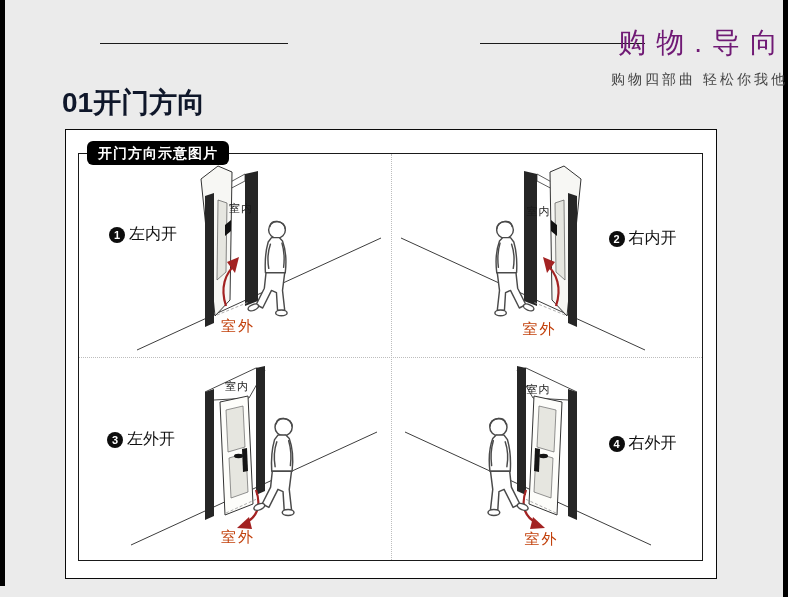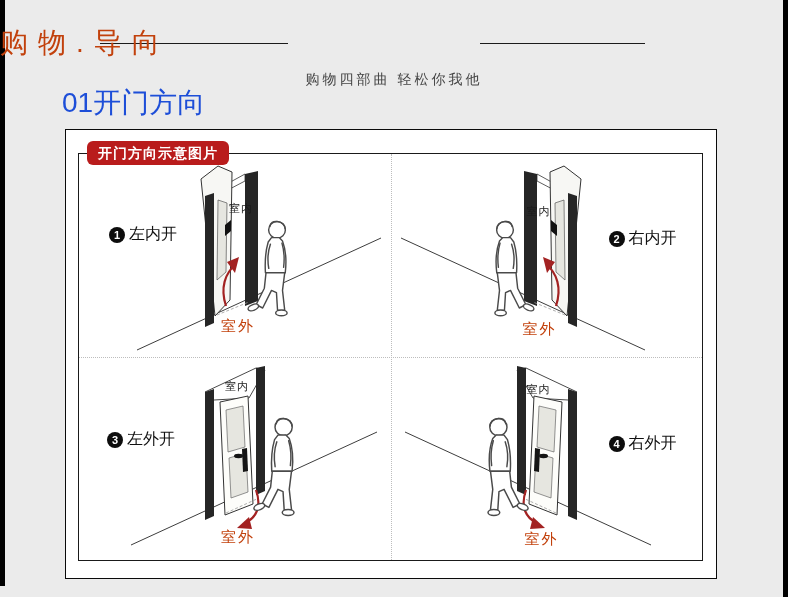--- a/index.html
+++ b/index.html
@@ -6,33 +6,33 @@
   .page{position:relative;width:788px;height:597px;background:#ebebeb;overflow:hidden;
         font-family:"Liberation Sans","DejaVu Sans",sans-serif;color:#1b1b1b;}
   .edge-bar{position:absolute;top:0;background:#000;}
   .edge-bar.left{left:0;width:5px;height:586px;}
   .edge-bar.right{right:0;width:5px;height:597px;}
 
   
   .t-line{position:absolute;height:1px;background:#1b1b1b;top:43px;}
   .t-line.l{left:100px;width:188px;}
   .t-line.r{left:480px;width:165px;}
-  .main-title{position:absolute;left:0;top:24px;width:788px;text-align:left;
-              font-size:28px;font-weight:500;letter-spacing:10px;color:#c2410c;}
-  .subtitle{position:absolute;left:0;top:71px;width:788px;text-align:center;
+  .main-title{position:absolute;left:0;top:24px;width:788px;text-align:right;
+              font-size:28px;font-weight:500;letter-spacing:10px;color:#701a75;}
+  .subtitle{position:absolute;left:0;top:71px;width:788px;text-align:right;
             font-size:14px;font-weight:500;letter-spacing:3px;color:#444;}
-  .section-title{position:absolute;left:62px;top:84px;font-size:28px;font-weight:400;color:#1d4ed8;}
+  .section-title{position:absolute;left:62px;top:84px;font-size:28px;font-weight:700;color:#0f172a;}
 
   
   .panel{position:absolute;left:65px;top:129px;width:652px;height:450px;background:#fff;
          border:1px solid #0a0a0a;box-sizing:border-box;}
   .inner-box{position:absolute;left:12px;top:23px;width:625px;height:408px;
              border:1px solid #1a1a1a;box-sizing:border-box;
              display:grid;grid-template-columns:1fr 1fr;grid-template-rows:1fr 1fr;}
-  .badge{position:absolute;left:21px;top:11px;z-index:5;background:#b91c1c;color:#fff;
+  .badge{position:absolute;left:21px;top:11px;z-index:5;background:#000000;color:#fff;
          font-size:14px;font-weight:700;letter-spacing:1px;line-height:18px;
          padding:3px 11px;border-radius:6px;}
   .div-v{position:absolute;left:50%;top:0;height:100%;width:0;border-left:1px dotted #bdbdbd;}
   .div-h{position:absolute;top:50%;left:0;width:100%;height:0;border-top:1px dotted #bdbdbd;}
 
   .quad{position:relative;overflow:hidden;}
   .quad svg.scene{position:absolute;left:0;top:0;}
   .ov{position:absolute;white-space:nowrap;}
   .numlab{display:flex;align-items:center;gap:4px;font-size:16px;color:#111;}
   .numlab .circ{width:16px;height:16px;border-radius:50%;background:#0d0d0d;color:#fff;

